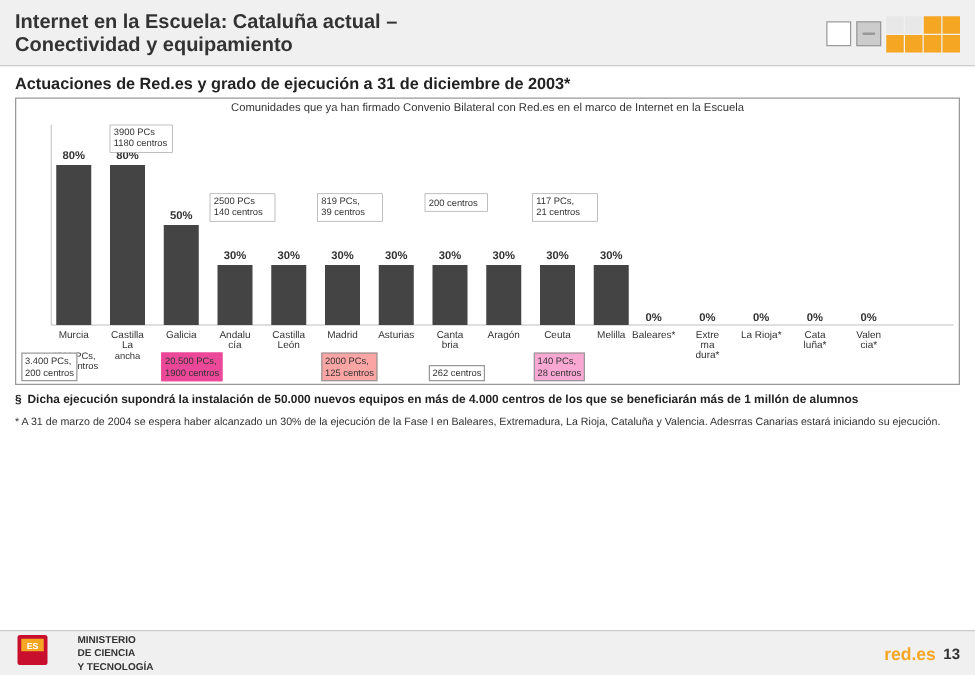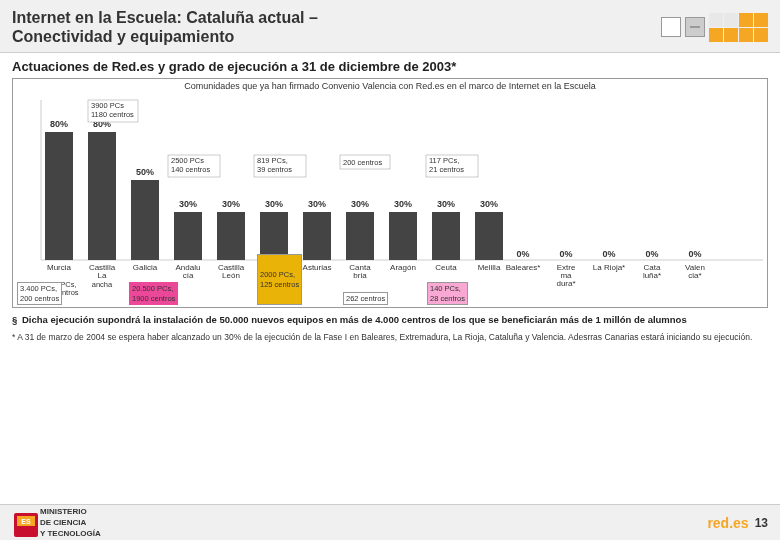--- a/index.html
+++ b/index.html
@@ -118,22 +118,22 @@
       background: #f0f0f0;
       border-top: 1px solid #ccc;
       display: flex;
       align-items: center;
       justify-content: space-between;
       padding: 0 12px;
     }
 
     .footer-ministry {
       display: flex;
-      align-items: flex-end;
-      gap: 0;
+      align-items: flex-start;
+      gap: 22px;
     }
 
     .ministry-text {
       font-size: 8px;
       font-weight: bold;
       color: #333;
       line-height: 1.4;
       text-transform: uppercase;
     }
 
@@ -182,21 +182,21 @@
         <div></div>
         <div></div>
     </div>
   </div>
 </div>
 
 <div class="main">
   <div class="section-title">Actuaciones de Red.es y grado de ejecución a 31 de diciembre de 2003*</div>
 
   <div class="chart-container">
-    <div class="chart-note">Comunidades que ya han firmado Convenio Valencia con Red.es en el marco de Internet en la Escuela</div>
+    <div class="chart-note">Comunidades que ya han firmado Convenio Bilateral con Red.es en el marco de Internet en la Escuela</div>
 
     <svg width="756" height="214" style="position:absolute;top:16px;left:0;">
 
       <line x1="28" y1="5" x2="28" y2="165" stroke="#999" stroke-width="0.5"></line>
 
       <line x1="28" y1="165" x2="750" y2="165" stroke="#999" stroke-width="0.5"></line>
 
       <rect x="32" y="37" width="28" height="128" fill="#444"></rect>
       <text x="46" y="32" text-anchor="middle" font-size="9" font-weight="bold" fill="#333">80%</text>
 
@@ -286,21 +286,21 @@
 
       <text x="46" y="192" text-anchor="middle" font-size="7.5" fill="#333">4500 PCs,</text>
       <text x="46" y="200" text-anchor="middle" font-size="7.5" fill="#333">536 centros</text>
 
       <text x="89" y="192" text-anchor="middle" font-size="7.5" fill="#333">ancha</text>
 
     </svg>
 
     <div style="position:absolute;bottom:2px;left:4px;font-size:7.5px;color:#333;border:1px solid #999;padding:1px 2px;background:#fff;line-height:1.3;">3.400 PCs,<br>200 centros</div>
     <div style="position:absolute;bottom:2px;left:72px;font-size:7.5px;color:#333;border:1px solid #ec4899;padding:1px 2px;background:#ec4899;line-height:1.3;margin-left:44px;">20.500 PCs,<br>1900 centros</div>
-    <div style="position:absolute;bottom:2px;left:244px;font-size:7.5px;color:#333;border:1px solid #999;padding:15px 2px;background:#eab308;line-height:1.3;">2000 PCs,<br>125 centros</div>
+    <div style="position:absolute;bottom:2px;left:244px;font-size:7.5px;color:#333;border:1px solid #999;padding:1px 2px;background:#fca5a5;line-height:1.3;">2000 PCs,<br>125 centros</div>
     <div style="position:absolute;bottom:2px;left:330px;font-size:7.5px;color:#333;border:1px solid #999;padding:1px 2px;background:#fff;line-height:1.3;">262 centros</div>
     <div style="position:absolute;bottom:2px;left:414px;font-size:7.5px;color:#333;border:1px solid #999;padding:1px 2px;background:#f9a8d4;line-height:1.3;">140 PCs,<br>28 centros</div>
   </div>
 
   <div class="bullets">
     <div class="bullet-item">Dicha ejecución supondrá la instalación de 50.000 nuevos equipos en más de 4.000 centros de los que  se beneficiarán más
 de 1 millón de alumnos</div>
   </div>
 
   <div class="footnote">*  A 31 de marzo de 2004 se espera haber alcanzado un 30% de la ejecución de la Fase I en Baleares, Extremadura, La Rioja, Cataluña y

